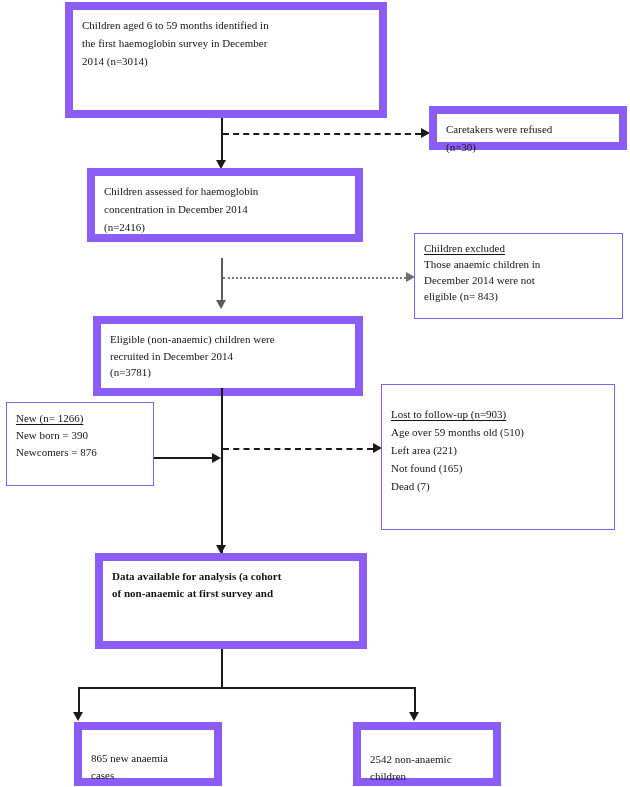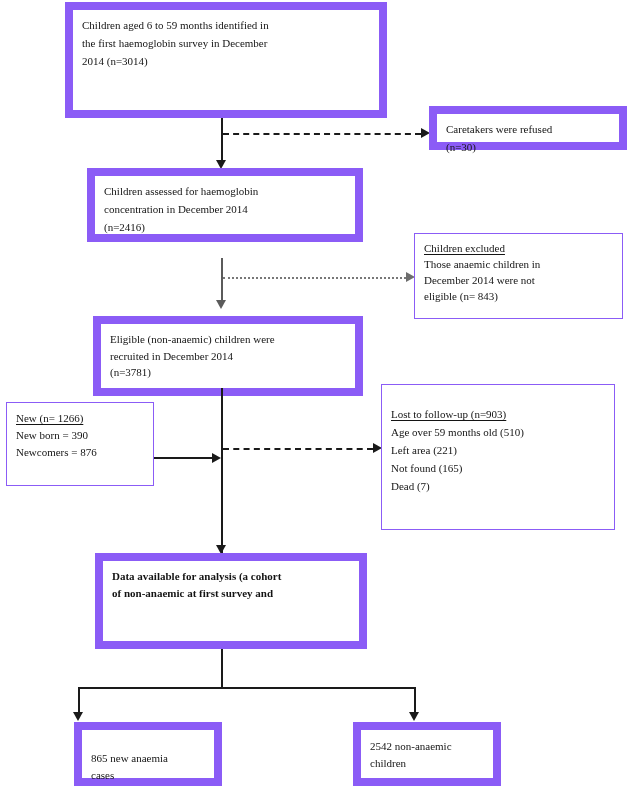--- a/index.html
+++ b/index.html
@@ -156,18 +156,18 @@
   <div class="conn vline" style="left:78px; top:687px; height:28px;"></div>
   <div class="arrow-down" style="left:73px; top:712px;"></div>
   <div class="conn vline" style="left:414px; top:687px; height:28px;"></div>
   <div class="arrow-down" style="left:409px; top:712px;"></div>
 
   <div class="node" style="left:30px; top:722px; width:148px; height:64px; padding-top:20px; line-height:1.55;margin-left:44px;">
     <span class="line">865 new anaemia</span>
     <span class="line">cases</span>
   </div>
 
-  <div class="node" style="left:353px; top:722px; width:148px; height:64px; padding-top:8px; line-height:1.55;">
+  <div class="node" style="left:353px; top:722px; width:148px; height:64px; padding-top:21px; line-height:1.55;">
     <span class="line">2542 non-anaemic</span>
     <span class="line">children</span>
   </div>
 
 </div>
 
 </body></html>

